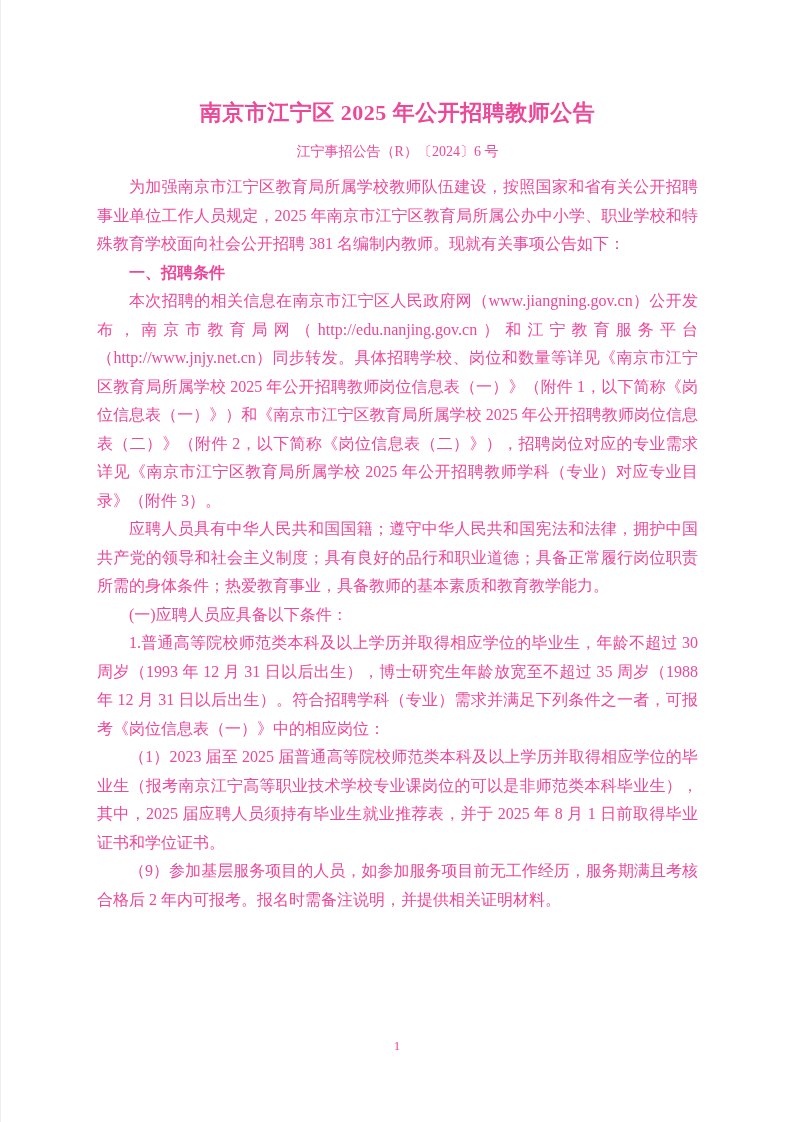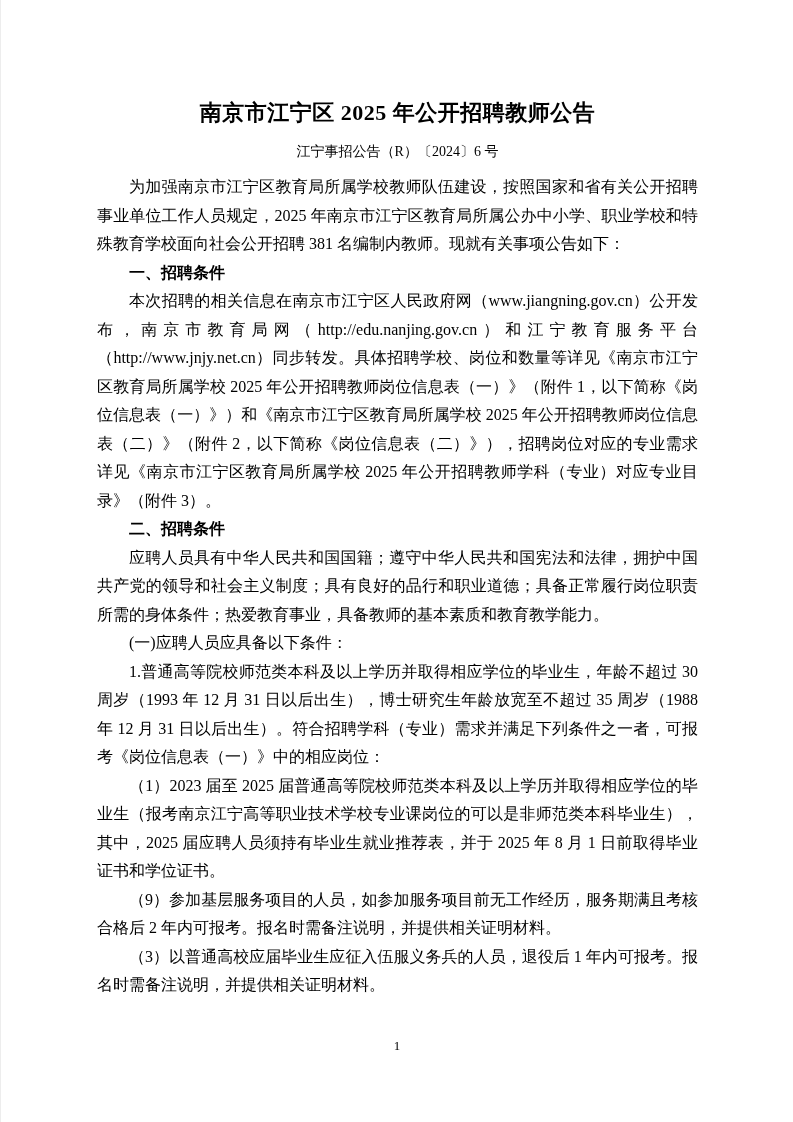--- a/index.html
+++ b/index.html
@@ -5,21 +5,21 @@
   html, body {
     margin: 0;
     padding: 0;
     background: #ffffff;
   }
   .page {
     position: relative;
     width: 793px;
     height: 1122px;
     background: #ffffff;
-    color: #000000;
+    color: #ec4899;
     font-family: "Liberation Serif", "DejaVu Serif", serif;
     overflow: hidden;
     box-sizing: border-box;
     border-left: 1px solid #ededed;
   }
   .content {
     position: absolute;
     top: 96px;
     left: 96px;
     width: 601px;
@@ -68,25 +68,23 @@
 <body>
 
 <div class="page">
   <div class="content">
     <h1 class="doc-title">南京市江宁区 2025 年公开招聘教师公告</h1>
     <div class="doc-number">江宁事招公告（R）〔2024〕6 号</div>
 
     <p class="para">为加强南京市江宁区教育局所属学校教师队伍建设，按照国家和省有关公开招聘事业单位工作人员规定，2025 年南京市江宁区教育局所属公办中小学、职业学校和特殊教育学校面向社会公开招聘 381 名编制内教师。现就有关事项公告如下：</p>
     <p class="para heading">一、招聘条件</p>
     <p class="para">本次招聘的相关信息在南京市江宁区人民政府网（www.jiangning.gov.cn）公开发布，南京市教育局网（http://edu.nanjing.gov.cn）和江宁教育服务平台（http://www.jnjy.net.cn）同步转发。具体招聘学校、岗位和数量等详见《南京市江宁区教育局所属学校 2025 年公开招聘教师岗位信息表（一）》（附件 1，以下简称《岗位信息表（一）》）和《南京市江宁区教育局所属学校 2025 年公开招聘教师岗位信息表（二）》（附件 2，以下简称《岗位信息表（二）》），招聘岗位对应的专业需求详见《南京市江宁区教育局所属学校 2025 年公开招聘教师学科（专业）对应专业目录》（附件 3）。</p>
-    <p class="para heading">二、招聘条件</p>
     <p class="para">应聘人员具有中华人民共和国国籍；遵守中华人民共和国宪法和法律，拥护中国共产党的领导和社会主义制度；具有良好的品行和职业道德；具备正常履行岗位职责所需的身体条件；热爱教育事业，具备教师的基本素质和教育教学能力。</p>
     <p class="para">(一)应聘人员应具备以下条件：</p>
     <p class="para">1.普通高等院校师范类本科及以上学历并取得相应学位的毕业生，年龄不超过 30 周岁（1993 年 12 月 31 日以后出生），博士研究生年龄放宽至不超过 35 周岁（1988 年 12 月 31 日以后出生）。符合招聘学科（专业）需求并满足下列条件之一者，可报考《岗位信息表（一）》中的相应岗位：</p>
     <p class="para">（1）2023 届至 2025 届普通高等院校师范类本科及以上学历并取得相应学位的毕业生（报考南京江宁高等职业技术学校专业课岗位的可以是非师范类本科毕业生），其中，2025 届应聘人员须持有毕业生就业推荐表，并于 2025 年 8 月 1 日前取得毕业证书和学位证书。</p>
     <p class="para">（9）参加基层服务项目的人员，如参加服务项目前无工作经历，服务期满且考核合格后 2 年内可报考。报名时需备注说明，并提供相关证明材料。</p>
-    <p class="para">（3）以普通高校应届毕业生应征入伍服义务兵的人员，退役后 1 年内可报考。报名时需备注说明，并提供相关证明材料。</p>
   </div>
 
   <div class="page-footer">
     <span class="page-number">1</span>
   </div>
 </div>
 
 </body></html>

